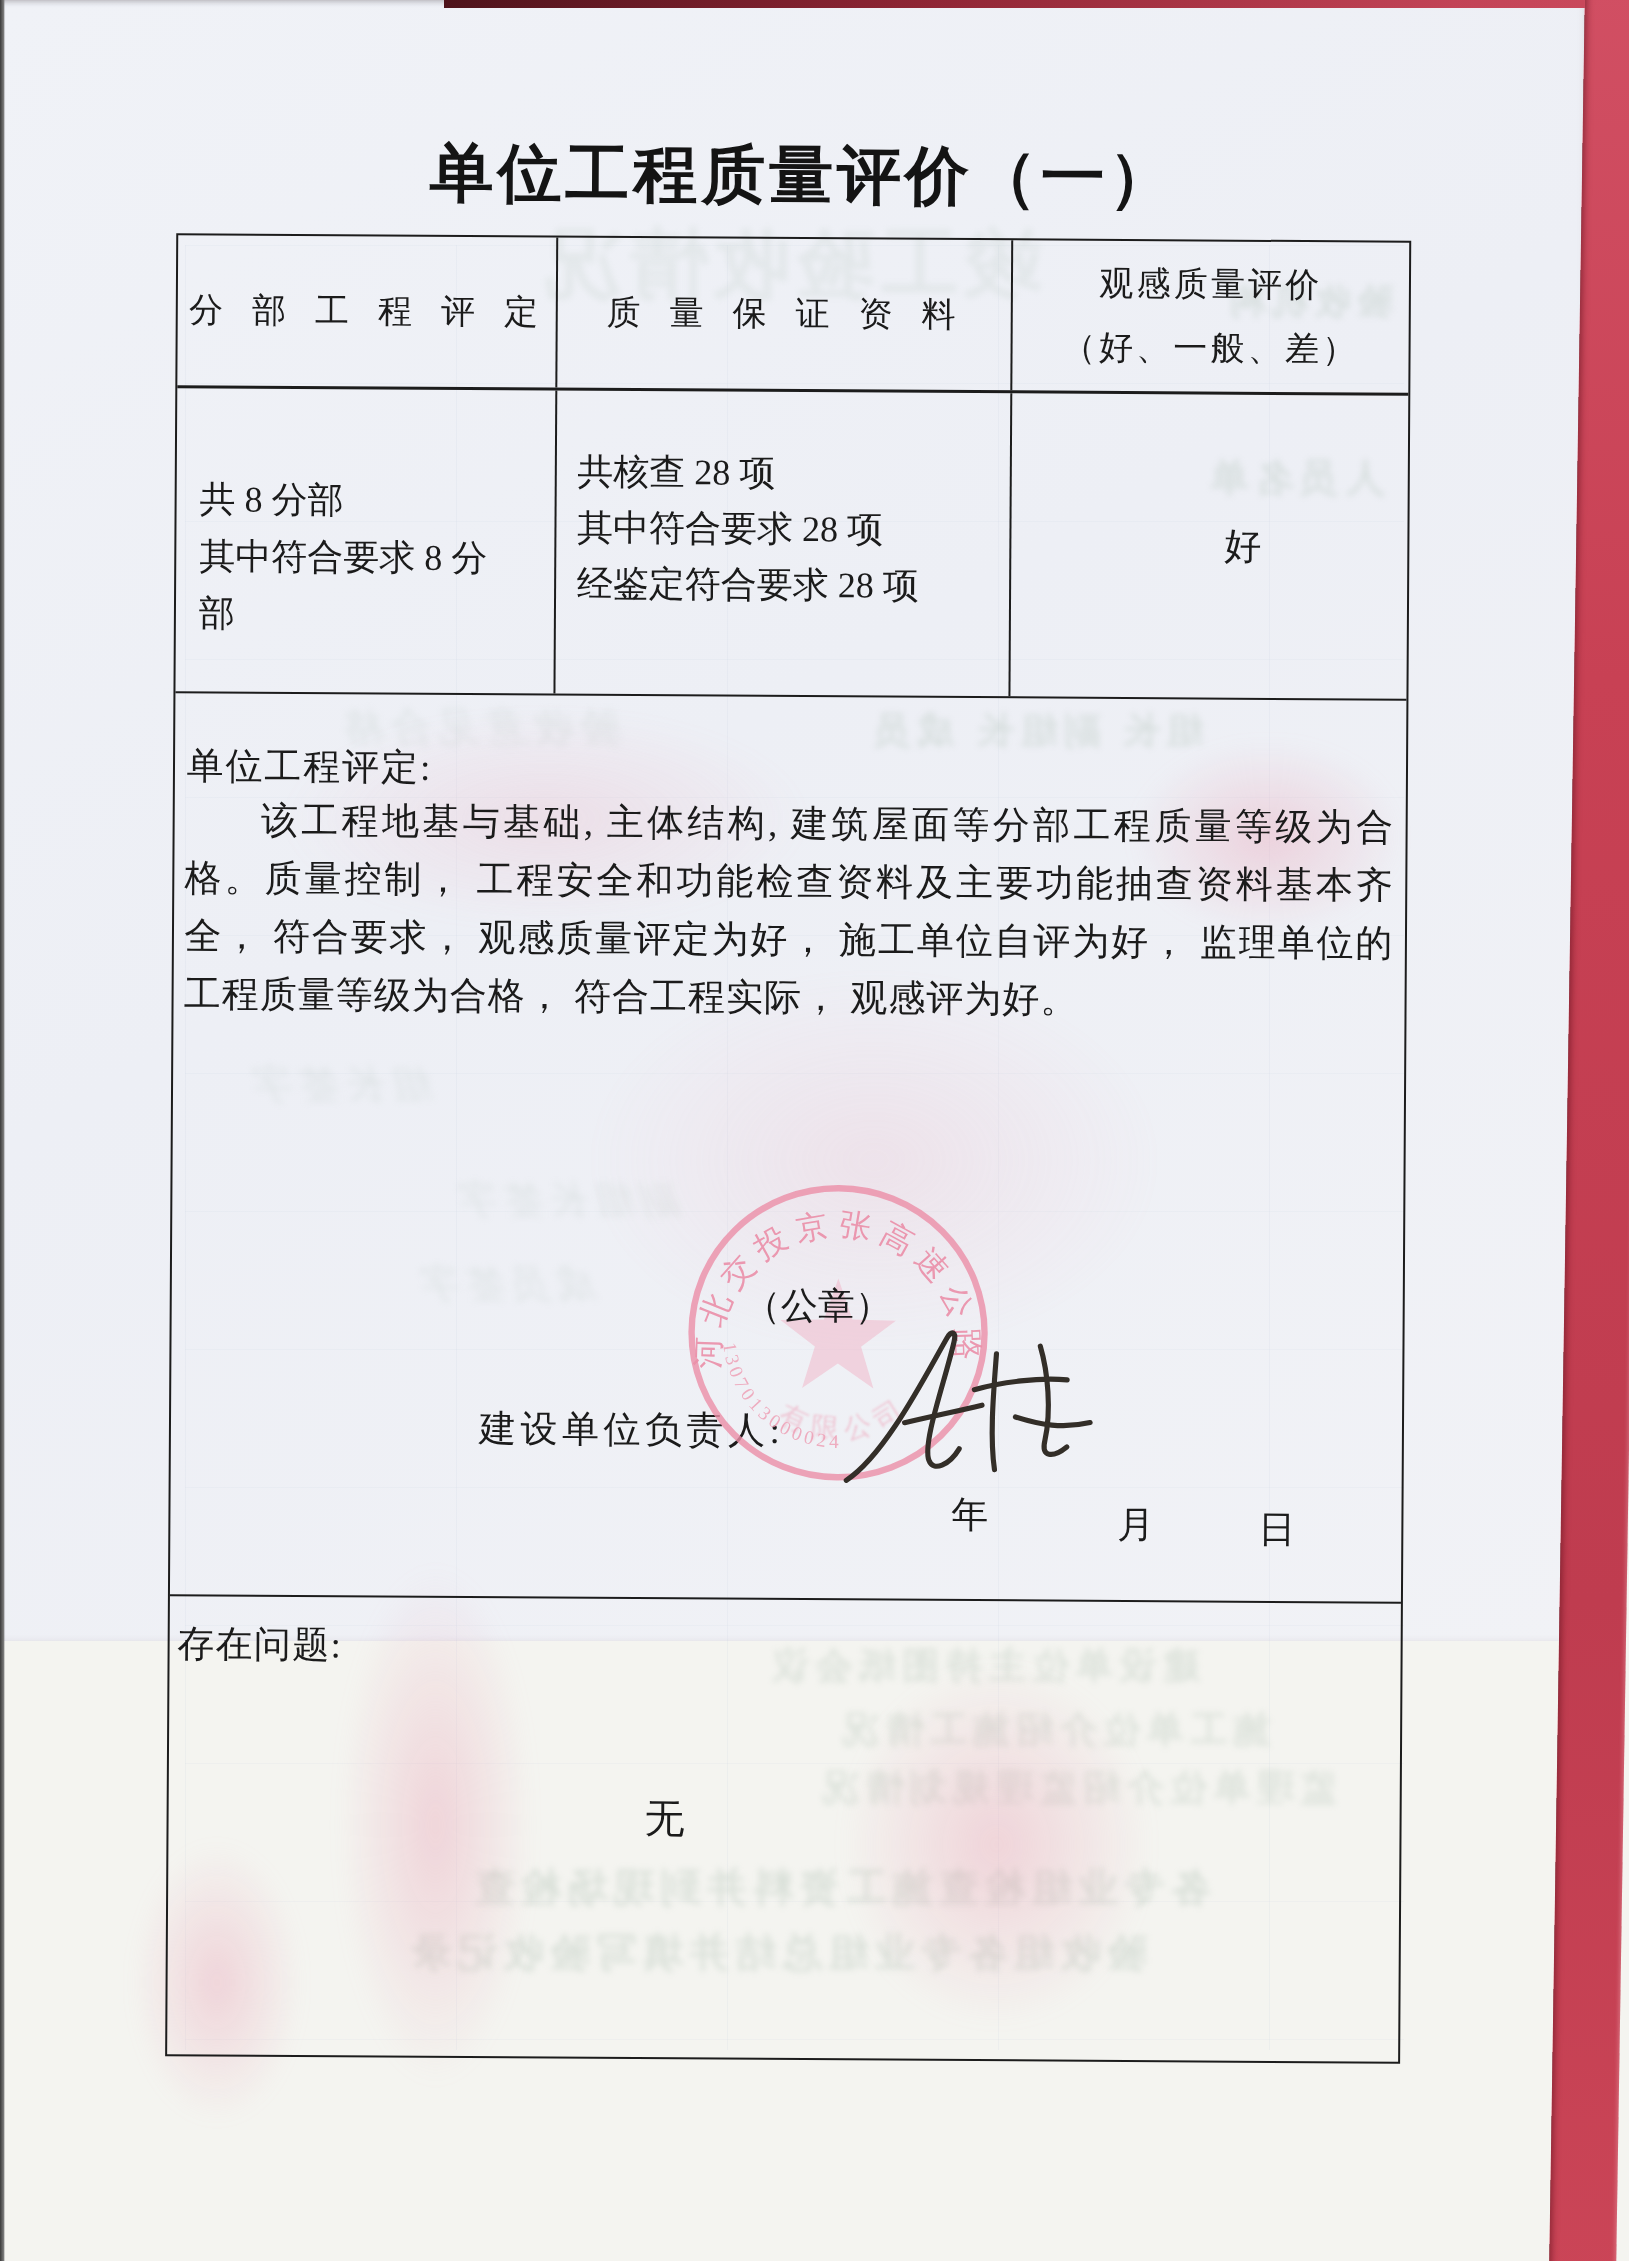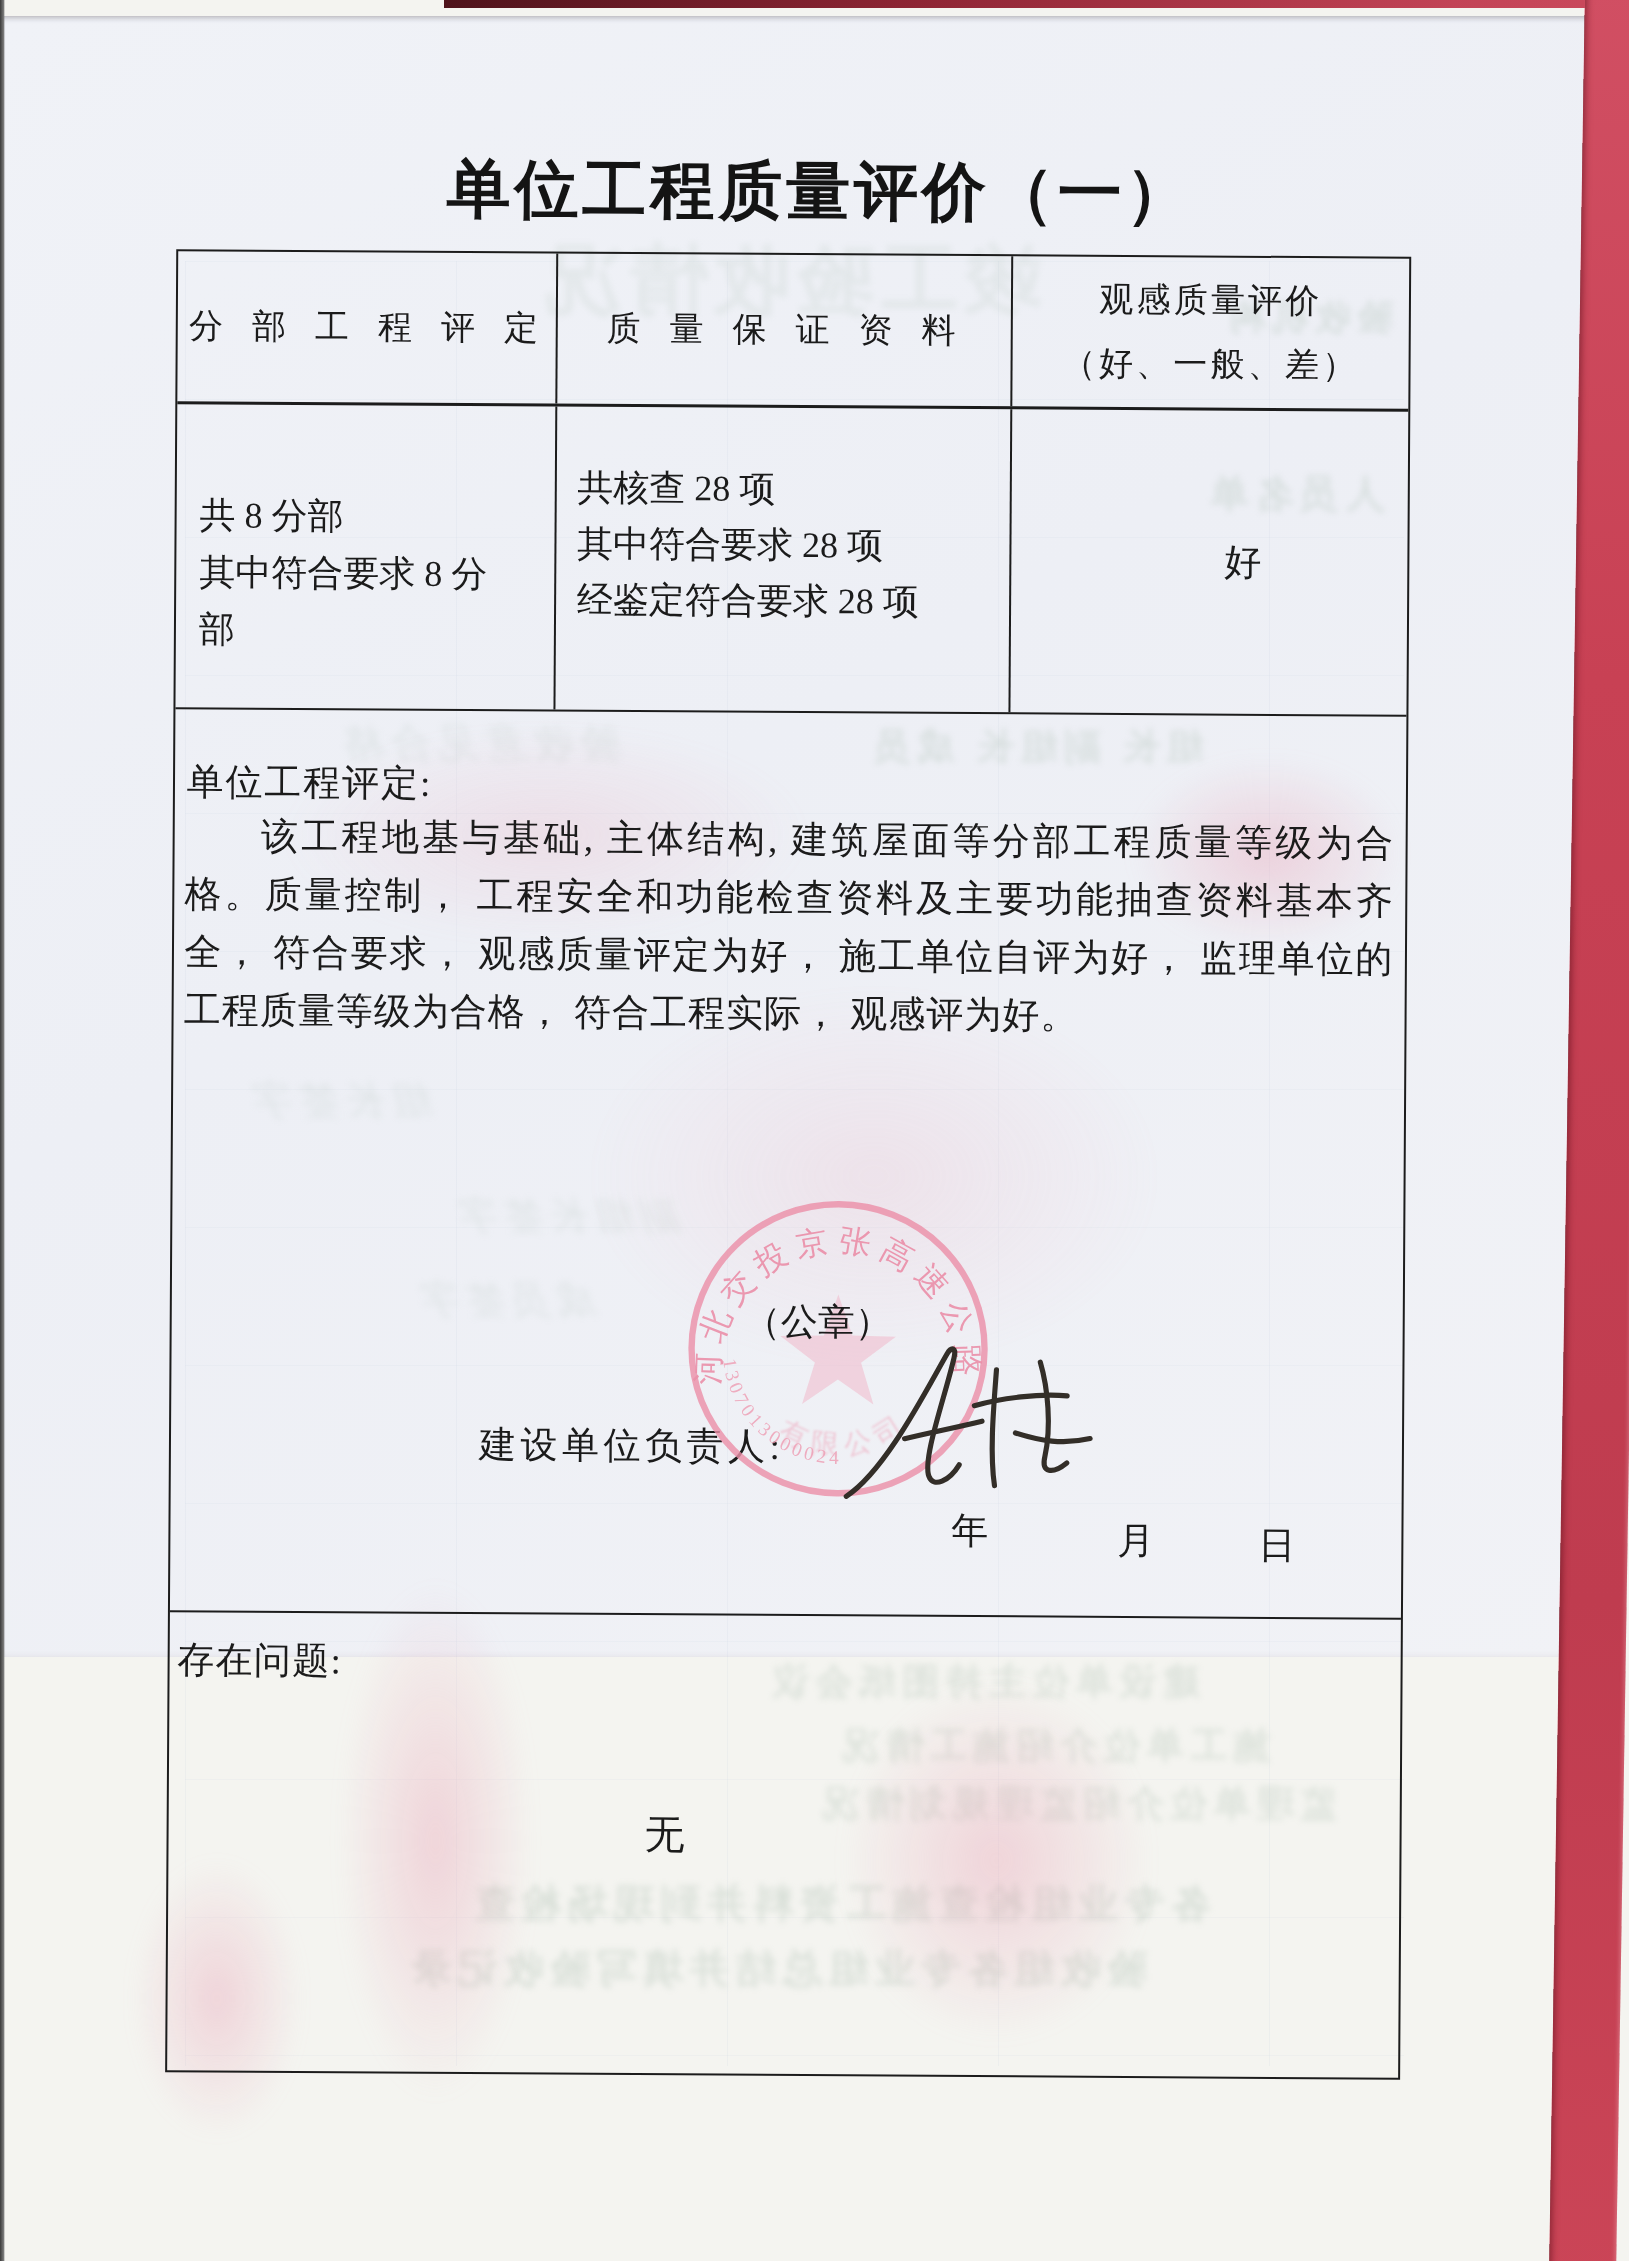--- a/index.html
+++ b/index.html
@@ -1,22 +1,22 @@
 <!DOCTYPE html>
 <html style="font-size:10.3px"><head>
 <meta charset="utf-8">
 <style>
   html,body{margin:0;padding:0;background:#f4f4f0;}
   body{font-family:"Liberation Serif","DejaVu Serif",serif;color:#1b1b1b;}
   .canvas{position:relative;width:1630px;height:2261px;overflow:hidden;background:#f4f4f0;}
 
   
-  .paper{position:absolute;left:3.9px;top:16px;width:1587px;height:1641px;
+  .paper{position:absolute;left:3.9px;top:0;width:1587px;height:1641px;
     background:linear-gradient(150deg,#f0f2f7 0%,#edeff5 45%,#f1f2f6 100%);
-    box-shadow:inset -7.7px 0 10.3px -5.8px rgba(90,40,45,.35), inset 0 5.8px 7.7px -5.8px rgba(60,60,70,.45);padding-left:34px;}
+    box-shadow:inset -7.7px 0 10.3px -5.8px rgba(90,40,45,.35), inset 0 5.8px 7.7px -5.8px rgba(60,60,70,.45);}
 
   
   .edge-left{position:absolute;left:0;top:0;width:5.2px;height:100%;z-index:40;
     background:linear-gradient(to right,#262626,#6a6a6a 70%,rgba(120,120,120,0));opacity:.9;}
   .edge-top{position:absolute;left:444px;top:0;right:0;height:8.4px;z-index:41;
     background:linear-gradient(to right,#4e131b,#8e2534 40%,#c24356 85%,#cb4a5d);}
   .folder-red{position:absolute;top:-15.5px;right:-22px;width:67px;height:2308px;z-index:42;
     background:linear-gradient(to bottom,#d14f63,#c84154 30%,#bf3c4f 70%,#cb4557);
     box-shadow:inset 5.2px 0 7.7px -3.2px rgba(80,10,20,.55), inset -1.9px 0 3.9px rgba(255,220,225,.25);
     transform:rotate(0.9deg);transform-origin:top center;}

